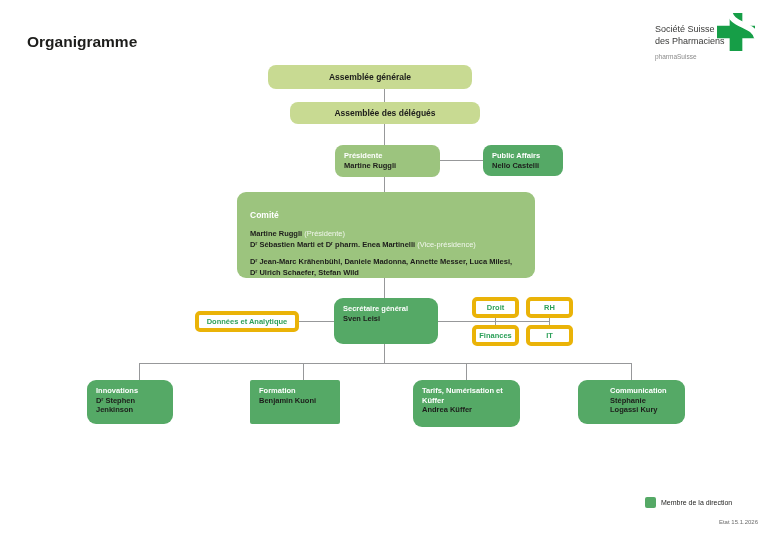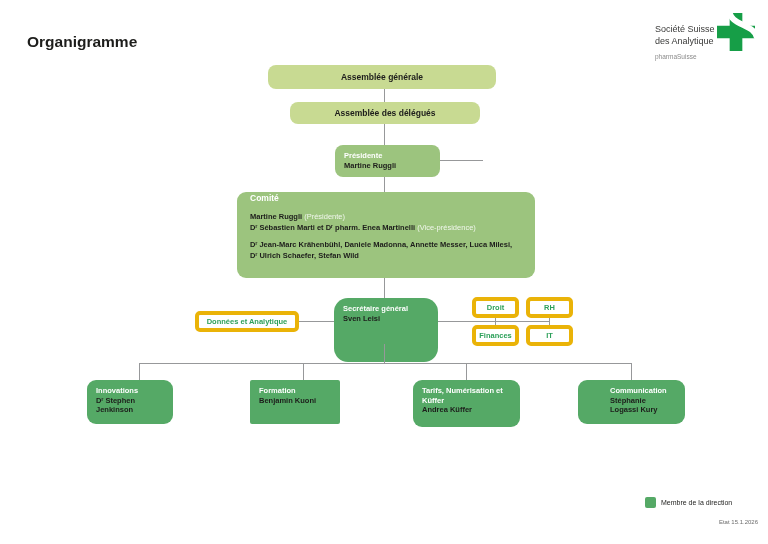--- a/index.html
+++ b/index.html
@@ -31,21 +31,21 @@
   }
   .pad { padding: 6px 9px 0 9px; }
   .role { font-size: 7.5px; font-weight: bold; color: #ffffff; line-height: 9.5px; }
   .name { font-size: 7.5px; font-weight: bold; color: #1d1d1b; line-height: 9.5px; }
   .outline {
     background: #ffffff; border: 4px solid #eab308; border-radius: 5px;
     display: flex; align-items: center; justify-content: center;
     font-size: 7.5px; font-weight: bold; color: #2da05a;
   }
   
-  .comite { padding: 1px 12px 0 13px; border-radius: 9px; }
+  .comite { padding: 18px 12px 0 13px; border-radius: 9px; }
   .comite-title { font-size: 8.5px; font-weight: bold; color: #ffffff; }
   .comite-block1 { margin-top: 9px; }
   .comite-block2 { margin-top: 7px; }
   .cline { font-size: 7.5px; line-height: 10.5px; }
   .cname { color: #1d1d1b; font-weight: bold; }
   .crole { color: rgba(255,255,255,0.85); }
   
   .conn { position: absolute; background: #97989a; }
   
   .legend-swatch { position: absolute; left: 645px; top: 497px; width: 11px; height: 11px; border-radius: 2px; background: #55a966; }
@@ -54,50 +54,54 @@
 </style>
 </head>
 <body>
 
 <div class="canvas">
 
   <div class="page-title">Organigramme</div>
 
   <div class="brand">
     <div class="brand-line">Société Suisse</div>
-    <div class="brand-line">des Analytique</div>
+    <div class="brand-line">des Pharmaciens</div>
     <div class="brand-tag">pharmaSuisse</div>
   </div>
   <svg class="brand-cross" viewBox="0 0 36 36">
     <path fill="#169e47" d="M12 0 h12 v12 h12 v12 h-12 v12 h-12 v-12 h-12 v-12 h12 z"></path>
     <path d="M 12,-2 C 12,12 36,10 38,24" stroke="#ffffff" stroke-width="5.5" fill="none"></path>
   </svg>
 
-  <div class="box light center-label" style="left:268px; top:65px; width:228px; height:24px;">Assemblée générale</div>
+  <div class="box light center-label" style="left:268px; top:65px; width:204px; height:24px;">Assemblée générale</div>
   <div class="box light center-label" style="left:290px; top:102px; width:190px; height:22px;">Assemblée des délégués</div>
 
   <div class="box mid pad" style="left:335px; top:145px; width:105px; height:32px;">
     <div class="role">Présidente</div>
     <div class="name">Martine Ruggli</div>
+  </div>
+  <div class="box dark pad" style="left:483px; top:145px; width:80px; height:31px;">
+    <div class="role">Public Affairs</div>
+    <div class="name">Nello Castelli</div>
   </div>
 
   <div class="box mid comite" style="left:237px; top:192px; width:298px; height:86px;">
     <div class="comite-title">Comité</div>
     <div class="comite-block1">
       <div class="cline"><span class="cname">Martine Ruggli</span><span class="crole"> (Présidente)</span></div>
       <div class="cline"><span class="cname">Dʳ Sébastien Marti et Dʳ pharm. Enea Martinelli</span><span class="crole"> (Vice-présidence)</span></div>
     </div>
     <div class="comite-block2">
       <div class="cline cname">Dʳ Jean-Marc Krähenbühl, Daniele Madonna, Annette Messer, Luca Milesi,</div>
       <div class="cline cname">Dʳ Ulrich Schaefer, Stefan Wild</div>
     </div>
   </div>
 
   <div class="outline" style="position:absolute; left:195px; top:311px; width:104px; height:21px;">Données et Analytique</div>
-  <div class="box dark pad" style="left:334px; top:298px; width:104px; height:64px; border-radius:14px;">
+  <div class="box dark pad" style="left:334px; top:298px; width:104px; height:46px; border-radius:9px;">
     <div class="role">Secrétaire général</div>
     <div class="name">Sven Leisi</div>
   </div>
   <div class="outline" style="position:absolute; left:472px; top:297px; width:47px; height:21px;">Droit</div>
   <div class="outline" style="position:absolute; left:526px; top:297px; width:47px; height:21px;">RH</div>
   <div class="outline" style="position:absolute; left:472px; top:325px; width:47px; height:21px;">Finances</div>
   <div class="outline" style="position:absolute; left:526px; top:325px; width:47px; height:21px;">IT</div>
 
   <div class="box dark pad" style="left:87px; top:380px; width:86px; height:44px; border-radius:9px;">
     <div class="role">Innovations</div>

